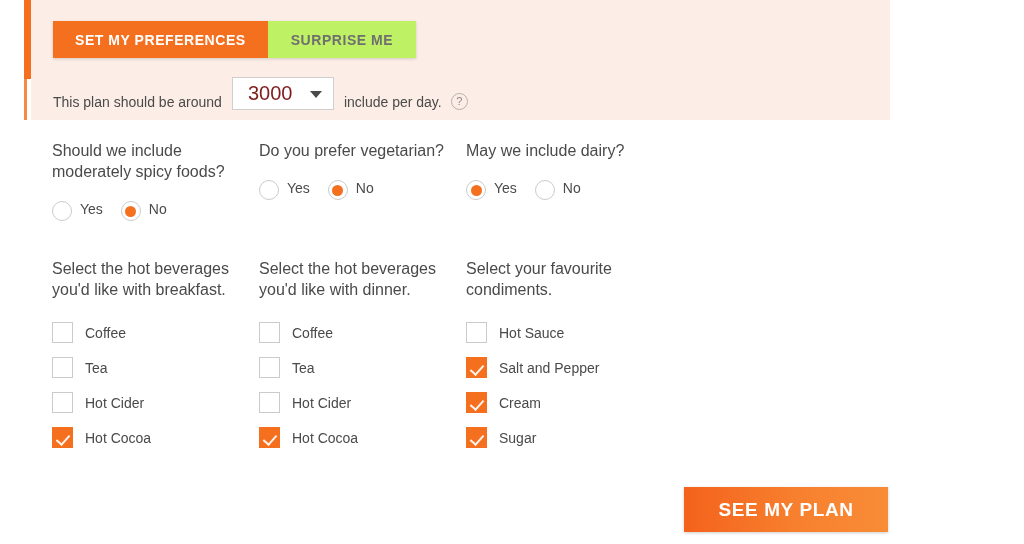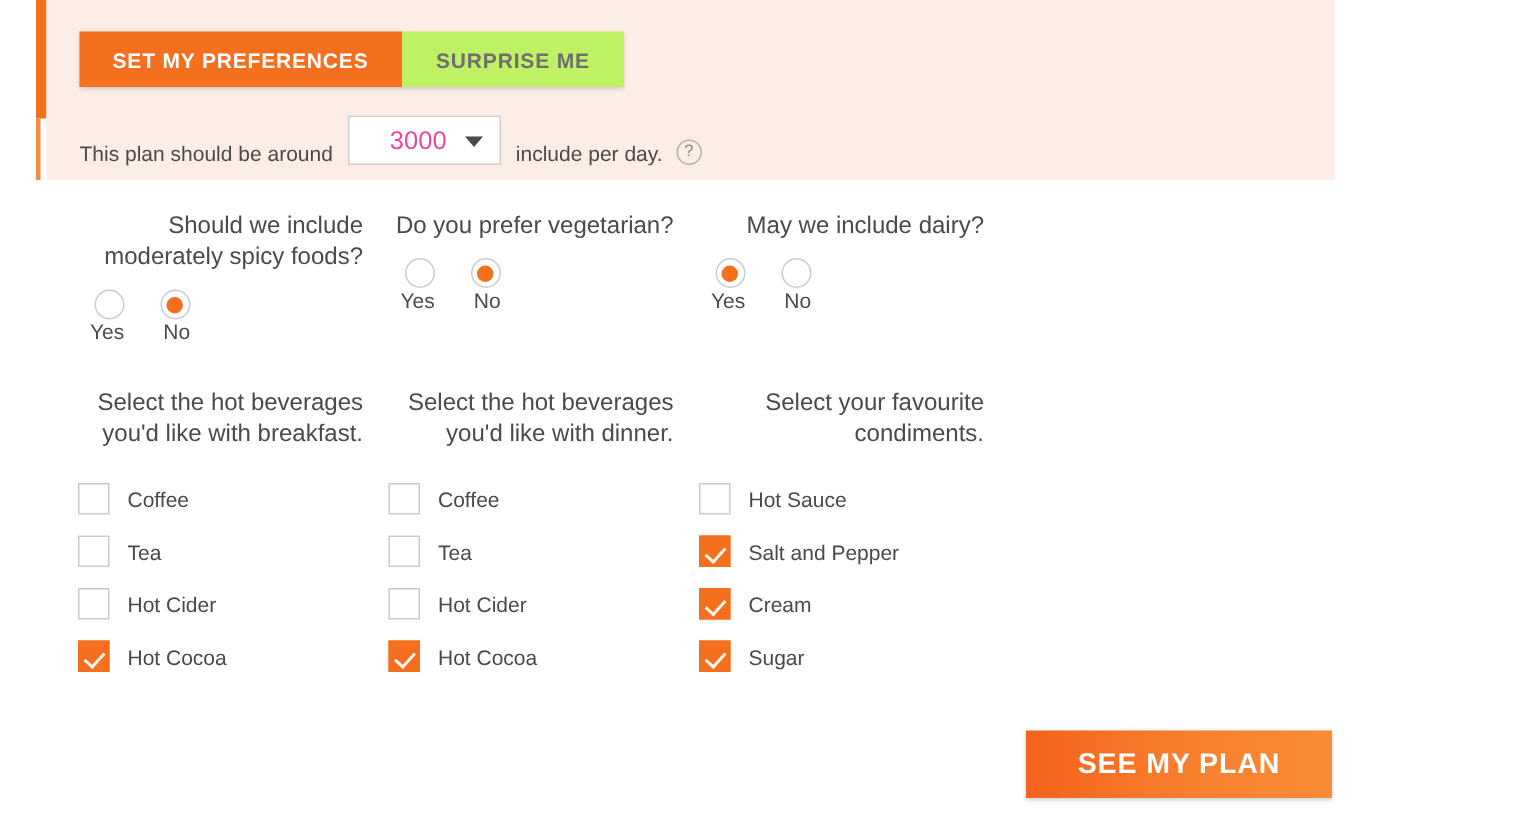--- a/index.html
+++ b/index.html
@@ -97,23 +97,23 @@
     margin: 0 10px;
     width: 102px;
     height: 33px;
     background: #ffffff;
     border: 1px solid #CFCFCF;
     display: flex;
     align-items: center;
     cursor: pointer;
   }
   .cal-select-value {
-    font-size: 17px;
-    color: #ec4899;
-    padding-left: 27px;
+    font-size: 20px;
+    color: #7f1d1d;
+    padding-left: 15px;
   }
   .cal-caret {
     position: absolute;
     right: 11px;
     top: 50%;
     margin-top: -3px;
     width: 0;
     height: 0;
     border-left: 6px solid transparent;
     border-right: 6px solid transparent;
@@ -146,36 +146,34 @@
   .col {
     width: 207px;
     flex: 0 0 207px;
   }
   .q-title {
     font-size: 16px;
     color: #4A4A4A;
     line-height: 21px;
     margin: 0 0 0 0;
     max-width: 190px;
-    text-align: right;
   }
 
   
   .radio-group {
     display: flex;
     align-items: center;
     margin-top: 18px;
     height: 22px;
   }
   .radio-opt {
     display: flex;
-    align-items: flex-end;
+    align-items: flex-start;
     cursor: pointer;
     margin-right: 18px;
-    flex-direction: column;
   }
   .radio {
     width: 20px;
     height: 20px;
     border-radius: 50%;
     border: 1px solid #CBCBCB;
     background: #ffffff;
     display: flex;
     align-items: center;
     justify-content: center;

